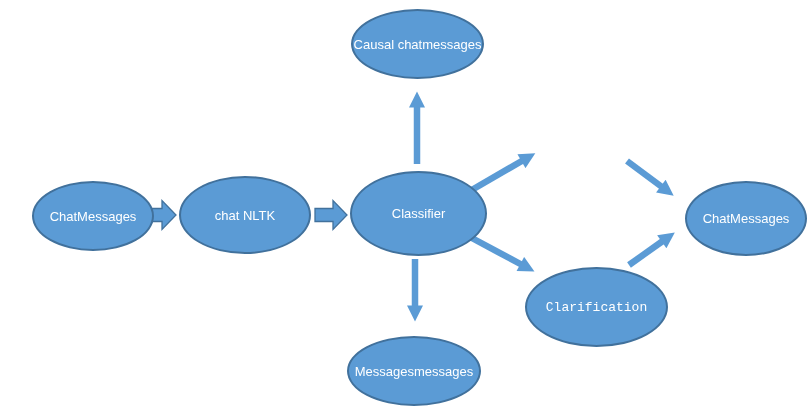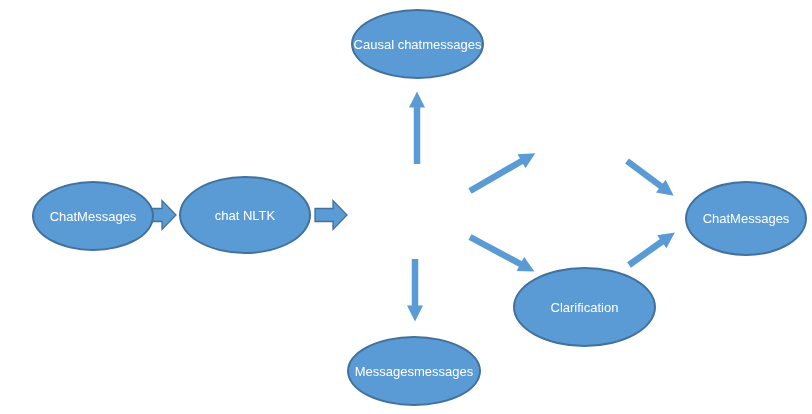--- a/index.html
+++ b/index.html
@@ -55,21 +55,21 @@
     font-size:13px;
     line-height:21px;
   }
   .ln:empty{display:none;}
   .n-chat          { left:32px;  top:181px; width:122px; height:70px; }
   .n-pre           { left:179px; top:176px; width:132px; height:78px; }
   .n-classifier    { left:350px; top:171px; width:137px; height:85px; }
   .n-causal        { left:351px; top:9px;   width:133px; height:70px; }
   .n-courtesy      { left:347px; top:336px; width:134px; height:70px; }
   .n-user          { left:525px; top:91px;  width:131px; height:73px; }
-  .n-clarification { left:513px; top:267px; width:143px; height:80px; }
+  .n-clarification { left:525px; top:267px; width:143px; height:80px;font-family:Liberation Mono, monospace; }
   .n-find          { left:685px; top:181px; width:122px; height:75px; }
 </style>
 </head>
 <body>
 
 <div class="canvas">
 
   <svg class="arrow-layer" width="812" height="414" viewBox="0 0 812 414" xmlns="http://www.w3.org/2000/svg">
     <defs>
       <marker id="mArrow" viewBox="0 0 10 10" refX="4" refY="5" markerWidth="18" markerHeight="16" markerUnits="userSpaceOnUse" orient="auto">
@@ -90,20 +90,24 @@
 
   <div class="node n-chat">
     <span class="ln">Chat</span>
     <span class="ln">Messages</span>
   </div>
 
   <div class="node n-pre">
     <span class="ln">chat NLTK</span>
   </div>
 
+  <div class="node n-classifier">
+    <span class="ln">Classifier</span>
+
+  </div>
 
   <div class="node n-causal">
     <span class="ln">Causal chat</span>
     <span class="ln">messages</span>
   </div>
 
   <div class="node n-courtesy">
     <span class="ln">Messages</span>
     <span class="ln">messages</span>
   </div>

